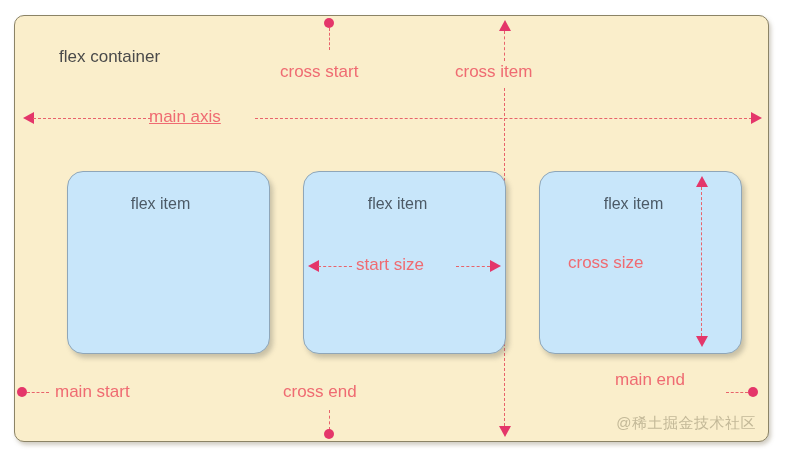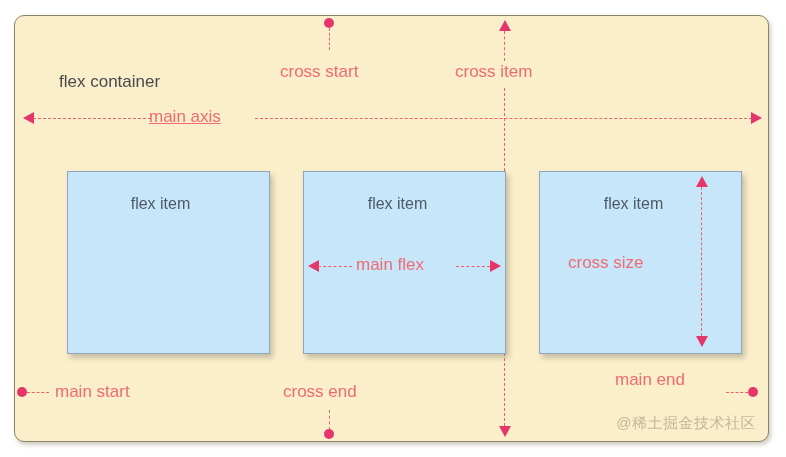--- a/index.html
+++ b/index.html
@@ -37,33 +37,32 @@
     box-shadow: 2px 3px 4px rgba(120,110,80,0.35);
   }
 
   .container-label {
     position: absolute;
     left: 44px;
     top: 31px;
     font-size: 17px;
     color: #4a4a4a;
     white-space: nowrap;
-    margin-top: 25px;
   }
 
   
   .flex-item {
     position: absolute;
     top: 155px;
     width: 203px;
     height: 183px;
     box-sizing: border-box;
     background: #c8e6fa;
     border: 1px solid #8fa6b8;
-    border-radius: 0;
+    border-radius: 16px;
     box-shadow: 3px 4px 5px rgba(100,100,90,0.33);
   }
   .item-1 { left: 52px; }
   .item-2 { left: 288px; }
   .item-3 { left: 524px; }
 
   .item-label {
     position: absolute;
     top: 23px;
     width: 100%;
@@ -184,21 +183,21 @@
 
     <div class="flex-item item-1">
       <div class="item-label">flex item</div>
     </div>
 
     <div class="flex-item item-2">
       <div class="item-label">flex item</div>
 
       <div class="arrow arrow-left" style="left: 4px; top: 88px;"></div>
       <div class="hdash" style="left: 14px; top: 94px; width: 34px;"></div>
-      <div class="ann" style="left: 52px; top: 83px;">main flex</div>
+      <div class="ann" style="left: 52px; top: 83px;">start size</div>
       <div class="hdash" style="left: 152px; top: 94px; width: 34px;"></div>
       <div class="arrow arrow-right" style="left: 186px; top: 88px;"></div>
     </div>
 
     <div class="flex-item item-3">
       <div class="item-label">flex item</div>
 
       <div class="arrow arrow-up" style="left: 156px; top: 4px;"></div>
       <div class="vdash" style="left: 161px; top: 15px; height: 149px;"></div>
       <div class="arrow arrow-down" style="left: 156px; top: 164px;"></div>

